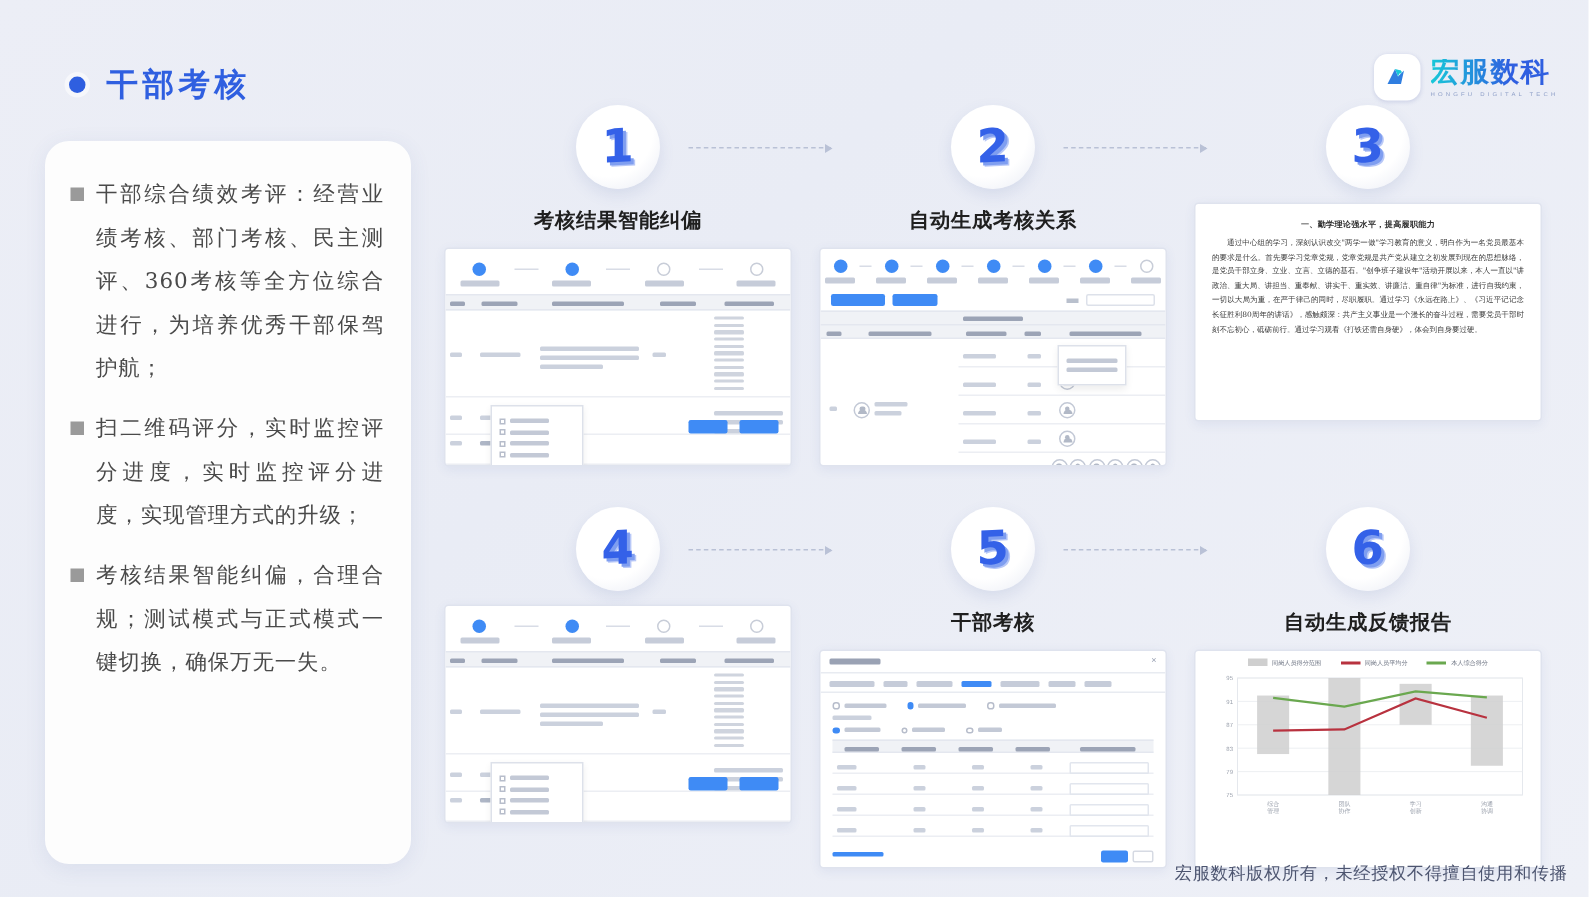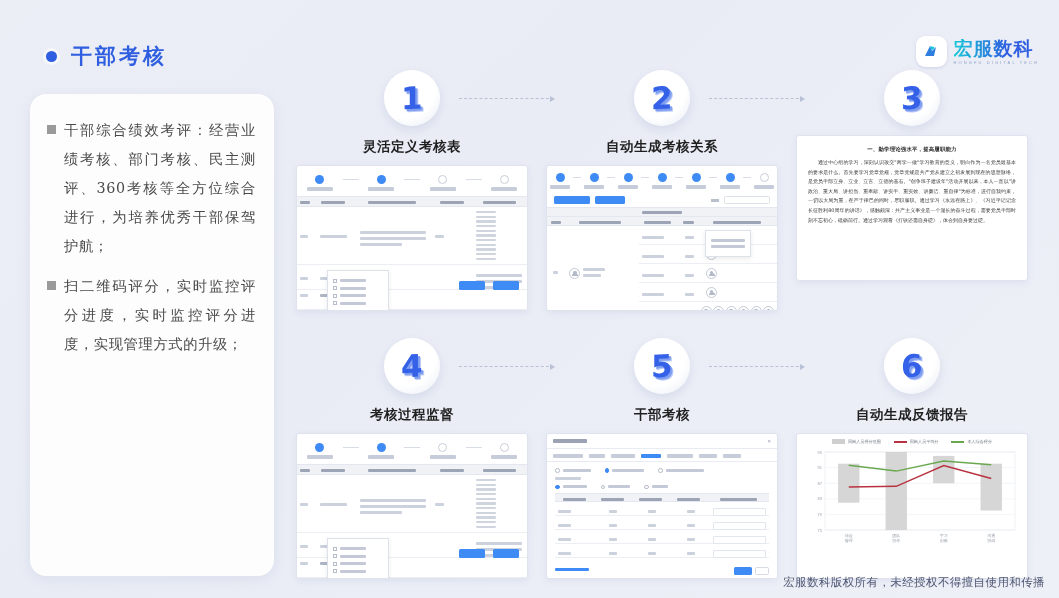--- a/index.html
+++ b/index.html
@@ -260,33 +260,37 @@
 
 <div class="text-card">
   <div class="bullet-item">
     <span class="bullet-sq"></span>
     <span class="bullet-text">干部综合绩效考评：经营业绩考核、部门考核、民主测评、360考核等全方位综合进行，为培养优秀干部保驾护航；</span>
   </div>
   <div class="bullet-item">
     <span class="bullet-sq"></span>
     <span class="bullet-text">扫二维码评分，实时监控评分进度，实时监控评分进度，实现管理方式的升级；</span>
   </div>
+  <div class="bullet-item">
+    <span class="bullet-sq"></span>
+    <span class="bullet-text">考核结果智能纠偏，合理合规；测试模式与正式模式一键切换，确保万无一失。</span>
+  </div>
 </div>
 
 <div class="steps-area">
 
   <div class="step-row">
     <div class="connector conn-a"></div>
     <div class="connector conn-b"></div>
 
     <div class="step-col c1">
       <div class="step-badge">
         <span class="step-num">1</span>
       </div>
-      <div class="step-label">灵活定义考核表</div>
+      <div class="step-label">考核结果智能纠偏</div>
       <div class="shot">
         <div class="app-wizard">
           <div class="wz">
               <span class="wz-dot"></span>
               <span class="wz-cap"></span>
             </div>
           <div class="wz-line"></div>
           <div class="wz">
               <span class="wz-dot"></span>
               <span class="wz-cap"></span>
@@ -562,21 +566,20 @@
   </div>
 
   <div class="step-row row2">
     <div class="connector conn-c"></div>
     <div class="connector conn-d"></div>
 
     <div class="step-col c1">
       <div class="step-badge">
         <span class="step-num">4</span>
       </div>
-      <div class="step-label">考核过程监督</div>
       <div class="shot">
         <div class="app-wizard">
           <div class="wz">
               <span class="wz-dot"></span>
               <span class="wz-cap"></span>
             </div>
           <div class="wz-line"></div>
           <div class="wz">
               <span class="wz-dot"></span>
               <span class="wz-cap"></span>

